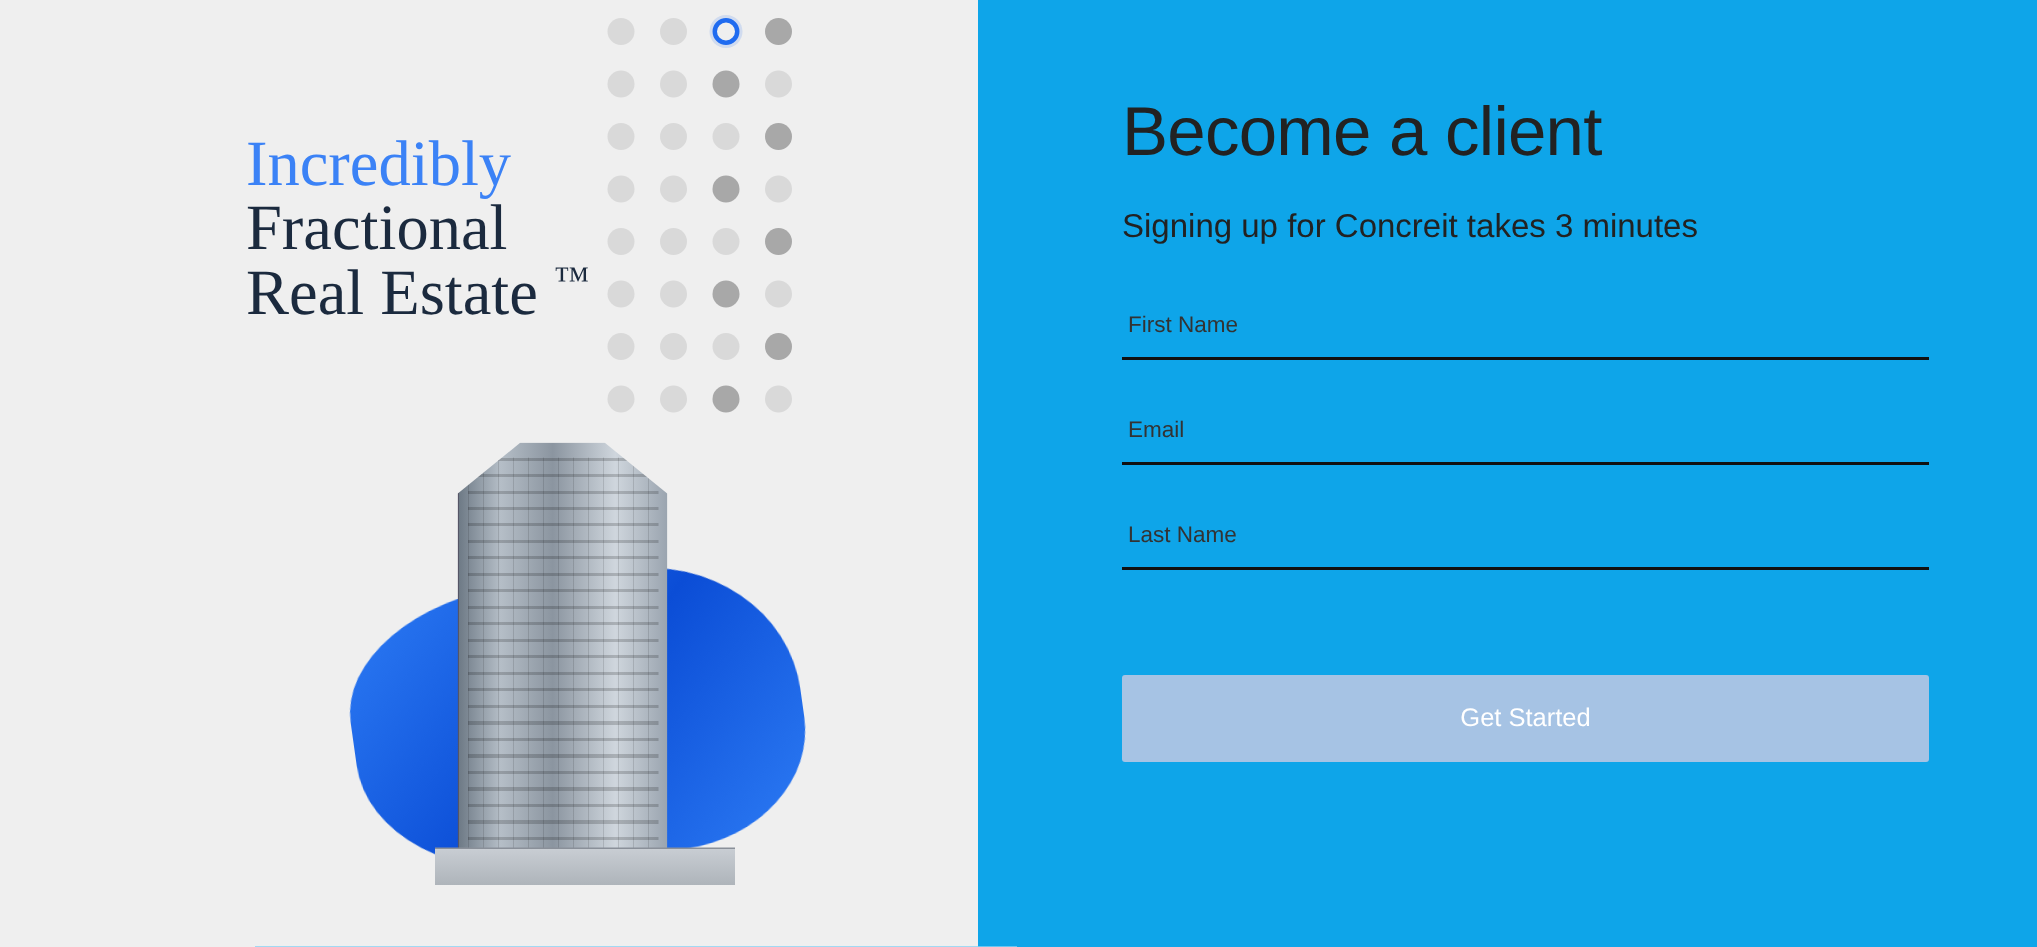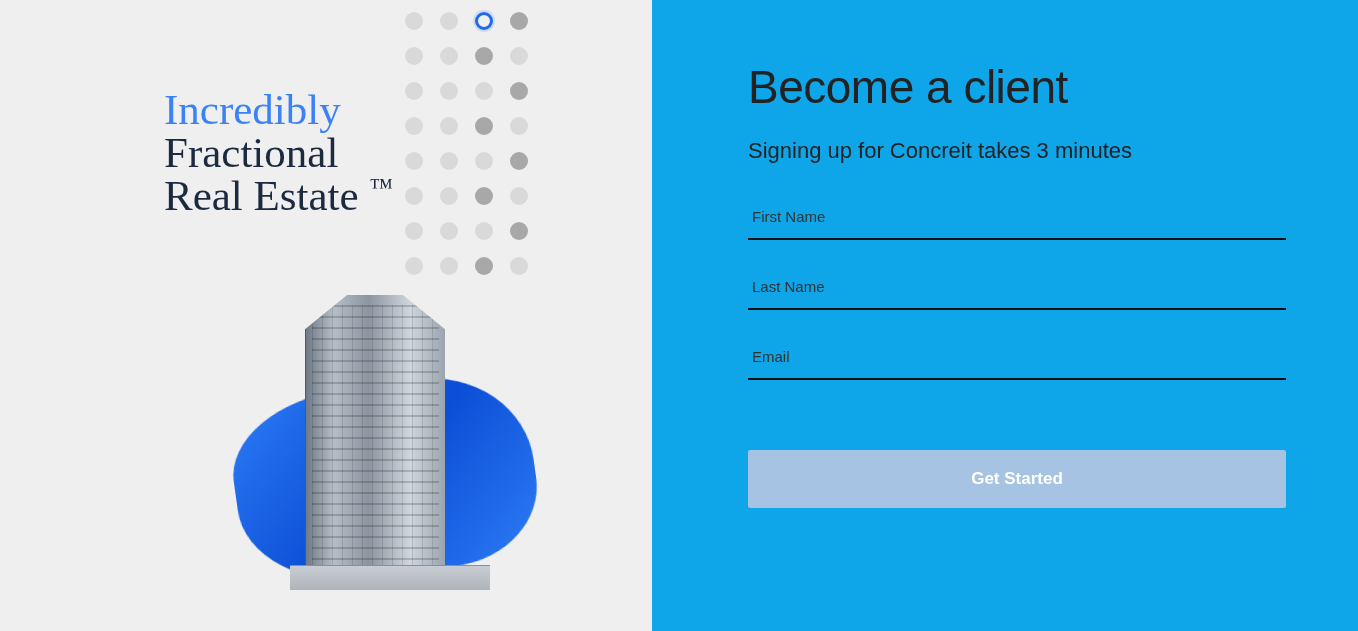--- a/index.html
+++ b/index.html
@@ -179,21 +179,21 @@
     }
 
     .submit-btn {
       margin-top: 40px;
       width: 100%;
       height: 58px;
       background: #a6c3e4;
       border: none;
       color: #ffffff;
       font-size: 17px;
-      font-weight: 700;
+      font-weight: 400;
       cursor: pointer;
       border-radius: 2px;
     }
   </style>
 </head>
 <body>
 
 <div class="left-panel">
   <div class="dot-grid">
     <span class="dot"></span>
@@ -256,24 +256,24 @@
 <div class="right-panel">
   <h2 class="form-title">Become a client</h2>
   <p class="form-subtitle">Signing up for Concreit takes 3 minutes</p>
 
   <div class="field">
     <span class="field-label">First Name</span>
     <input class="field-input" type="text" value="" style="">
   </div>
 
   <div class="field">
+    <span class="field-label">Email</span>
+    <input class="field-input" type="email" value="" style="">
+  </div>
+
+  <div class="field">
     <span class="field-label">Last Name</span>
     <input class="field-input" type="text" value="" style="">
   </div>
 
-  <div class="field">
-    <span class="field-label">Email</span>
-    <input class="field-input" type="email" value="" style="">
-  </div>
-
 
   <button class="submit-btn">Get Started</button>
 </div>
 
 </body></html>

